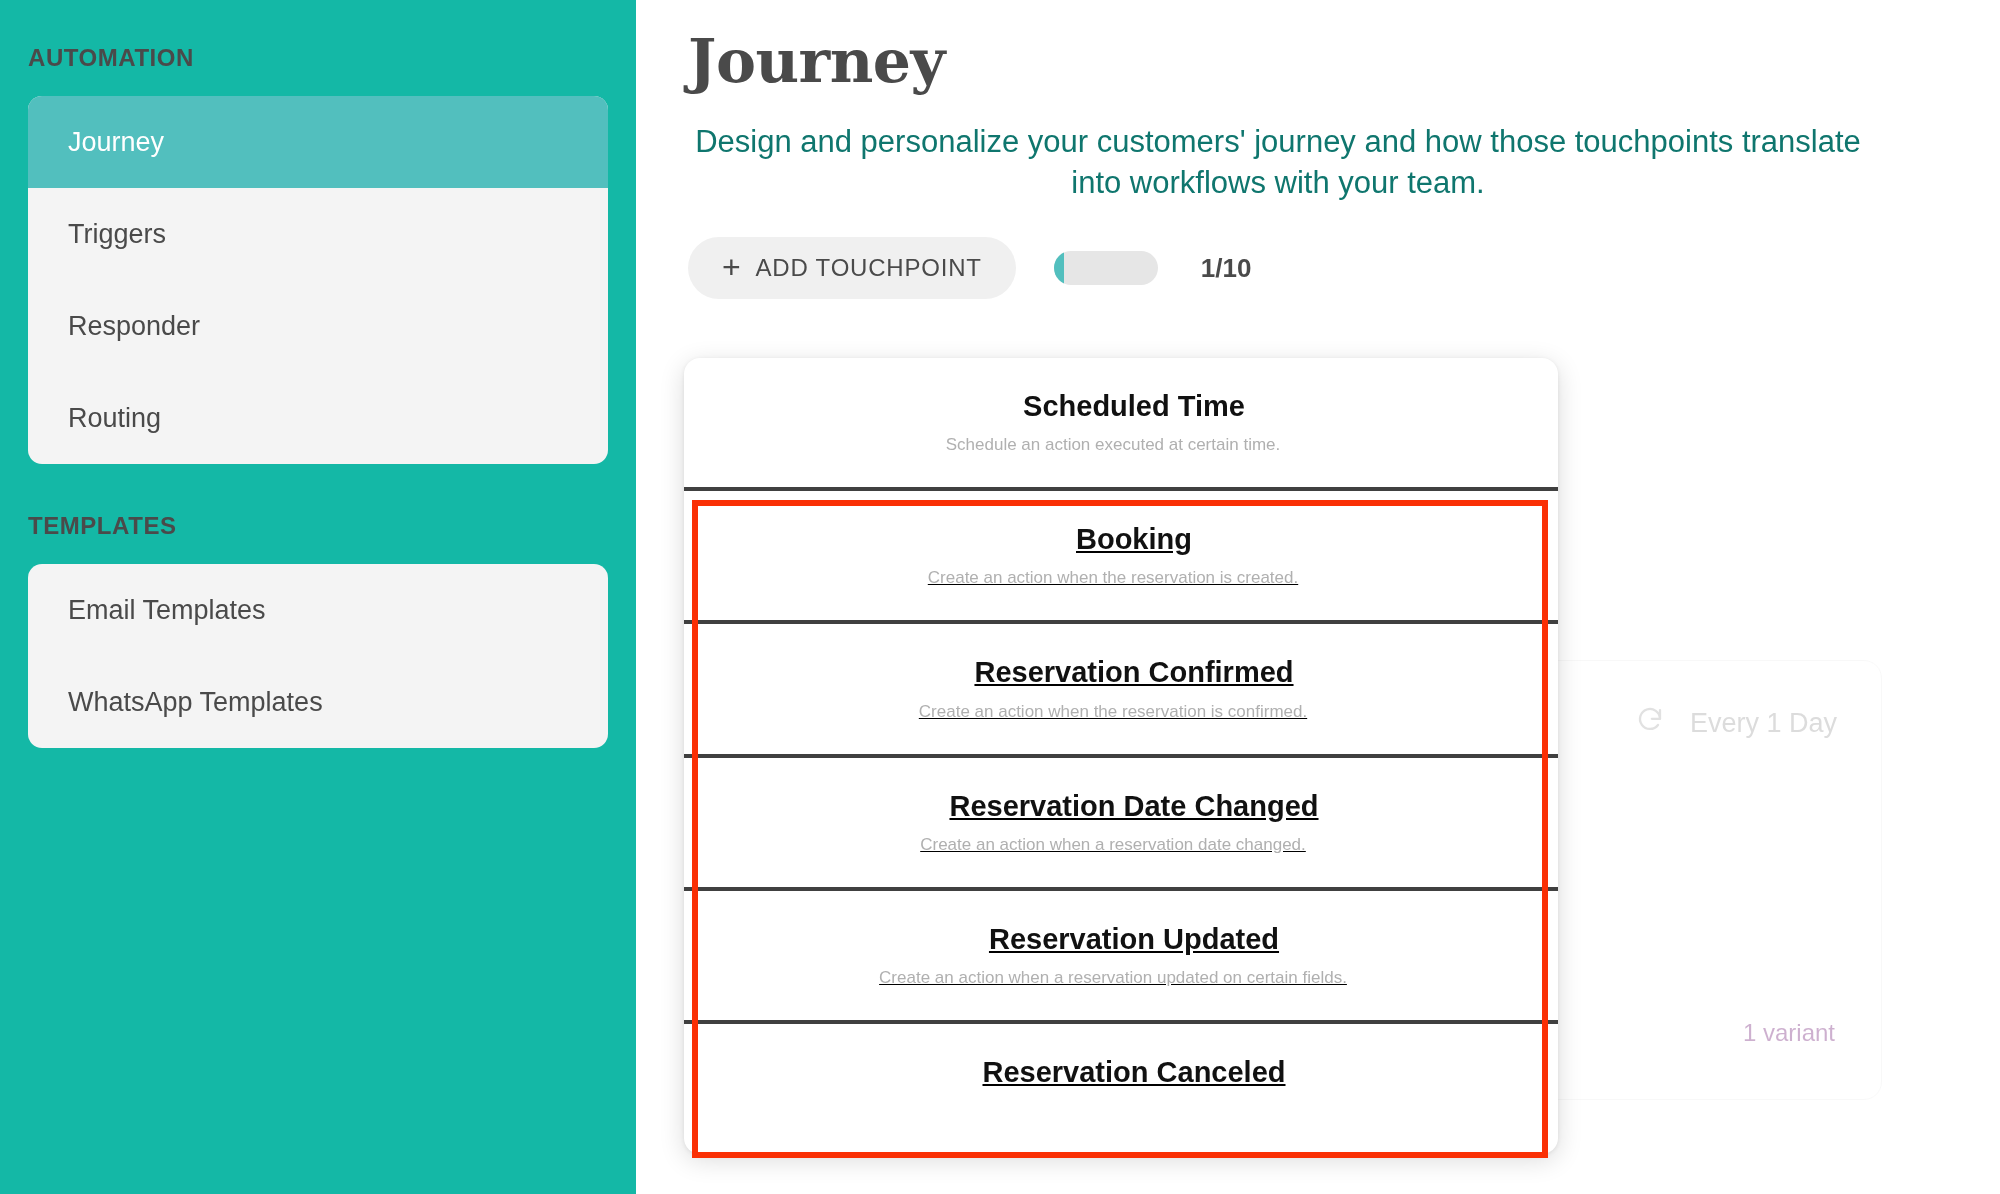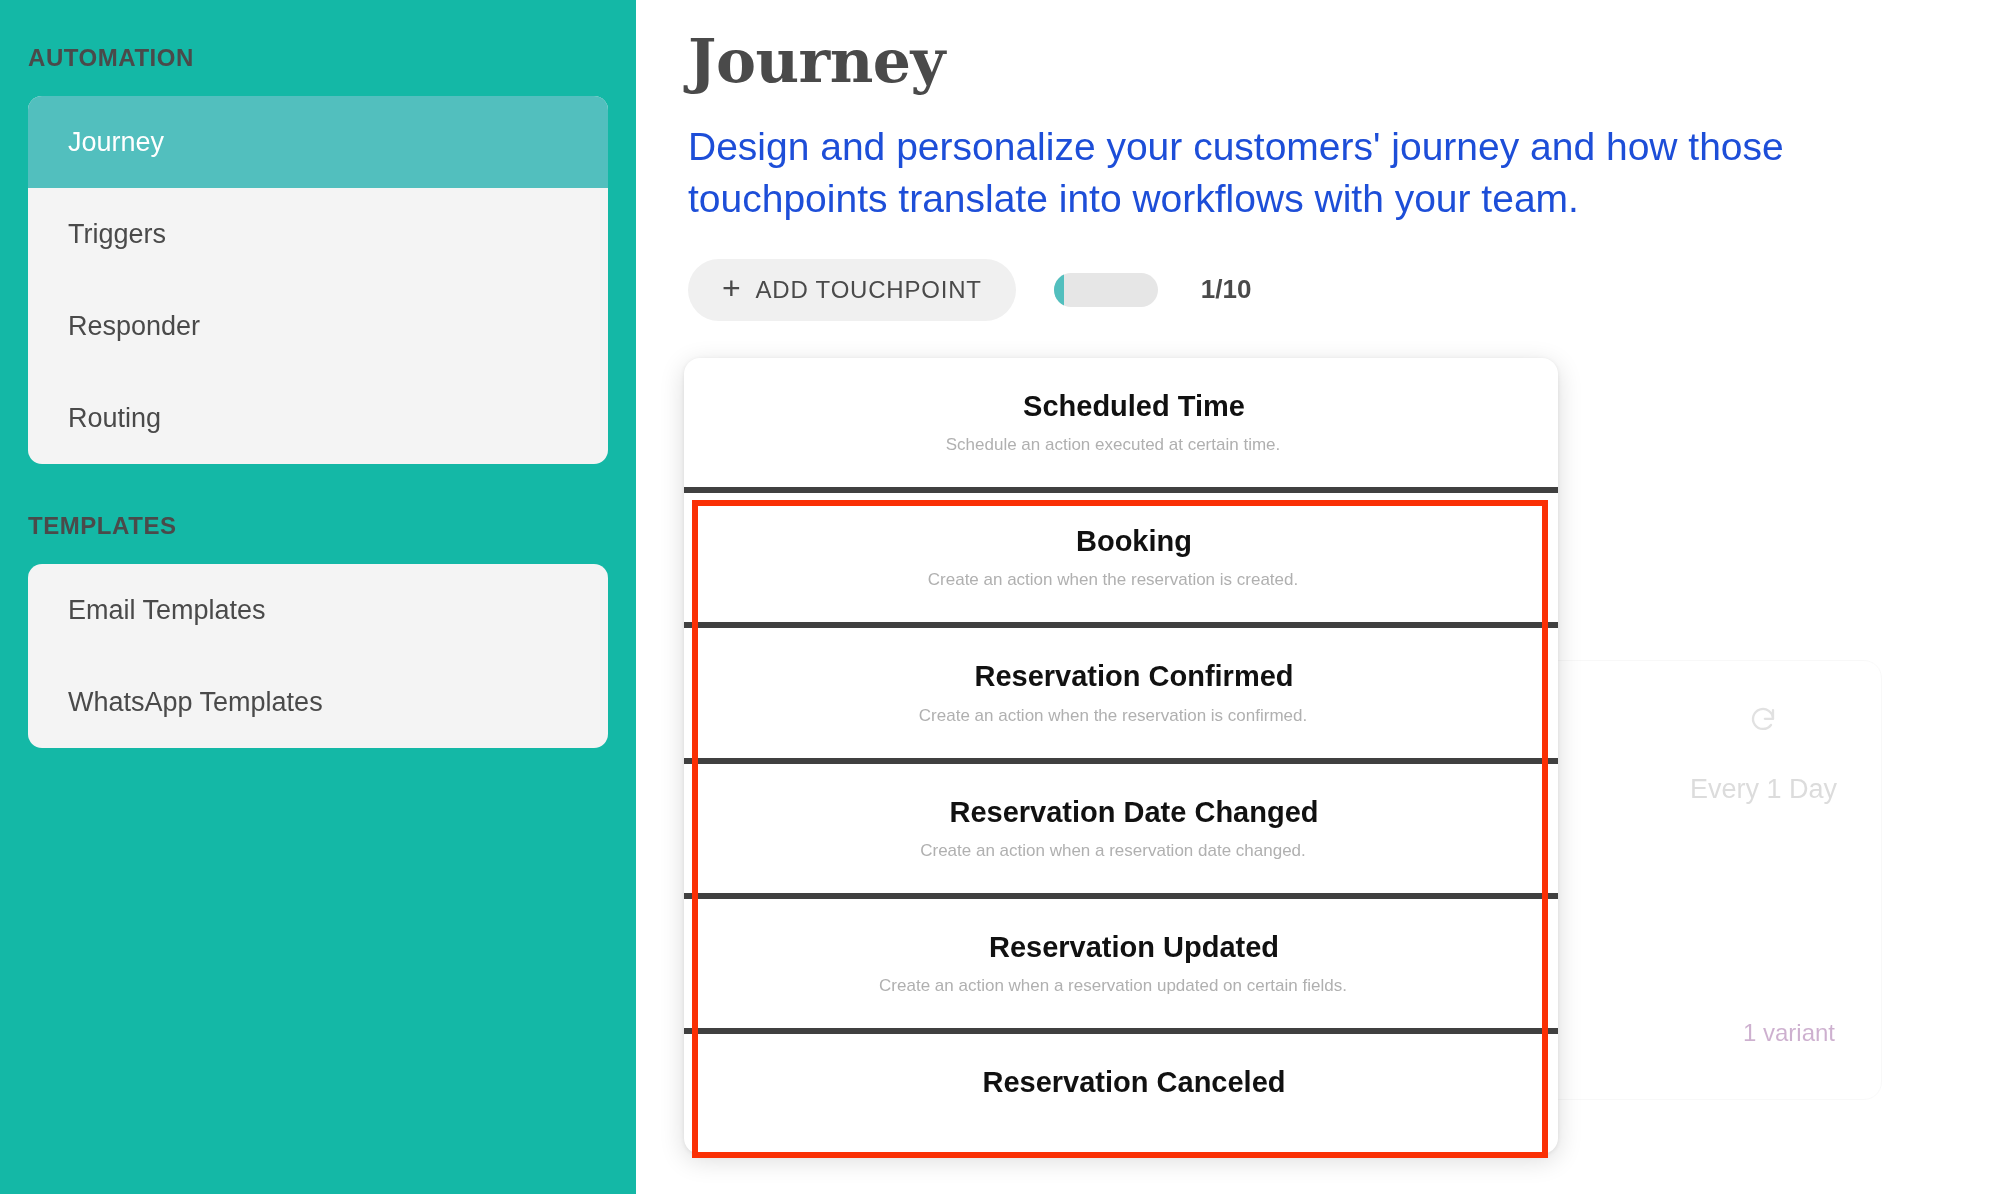--- a/index.html
+++ b/index.html
@@ -79,26 +79,27 @@
     font-family: "DejaVu Serif", "Liberation Serif", serif;
     font-size: 60px;
     font-weight: 700;
     color: #4a4a4a;
     margin-left: 52px;
     line-height: 1.25;
     letter-spacing: -0.5px;
   }
 
   #page-subtitle {
-    font-size: 39px;
-    color: #1d4ed8;
+    font-size: 31px;
+    color: #0f766e;
     margin-left: 52px;
     margin-top: 22px;
     line-height: 1.33;
     max-width: 1180px;
+    text-align: center;
   }
 
   #toolbar {
     display: flex;
     align-items: center;
     margin-left: 52px;
     margin-top: 34px;
   }
 
   #add-touchpoint-btn {
@@ -164,24 +165,23 @@
     border: 1px solid #ececec;
     border-radius: 18px;
     opacity: 0.34;
   }
   #bg-card-top {
     position: absolute;
     right: 44px;
     top: 44px;
     display: flex;
     align-items: center;
-    gap: 32px;
+    gap: 25px;
     color: #9a9a9a;
     font-size: 27px;
-    flex-direction: column;
   }
   #bg-card-bottom {
     position: absolute;
     right: 46px;
     bottom: 52px;
     color: #701a75;
     font-size: 24px;
   }
 
   
@@ -195,21 +195,21 @@
     border-radius: 16px;
     box-shadow: 0 6px 26px rgba(0,0,0,0.14), 0 1px 4px rgba(0,0,0,0.08);
     overflow: hidden;
   }
 
   .dd-item {
     padding: 30px 8px 30px 34px;
     cursor: pointer;
     text-align: center;
   }
-  .dd-item + .dd-item { border-top: 6px solid #404040; }
+  .dd-item + .dd-item { border-top: 4px solid #404040; text-decoration: underline; }
 
   .dd-title {
     font-size: 29px;
     font-weight: 700;
     color: #111111;
     line-height: 1.25;
   }
   .dd-desc {
     font-size: 17px;
     color: #b0b0b0;

